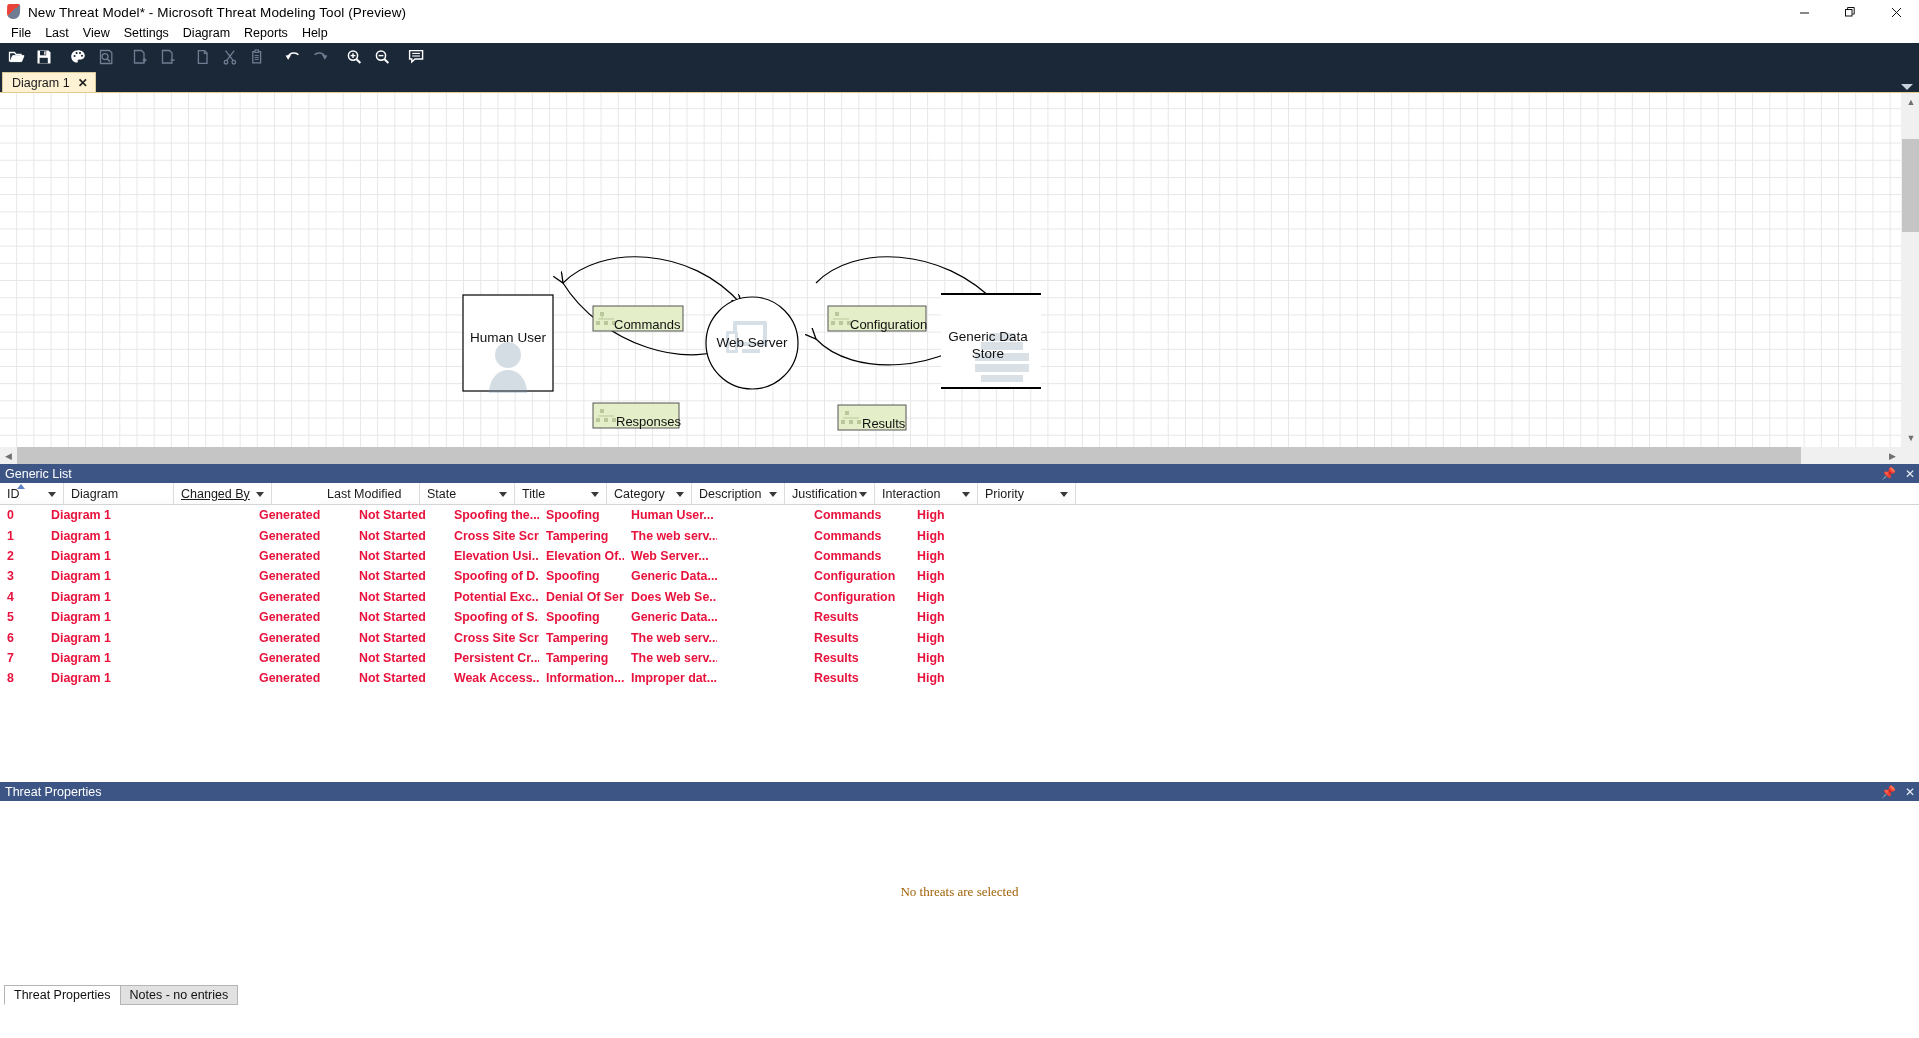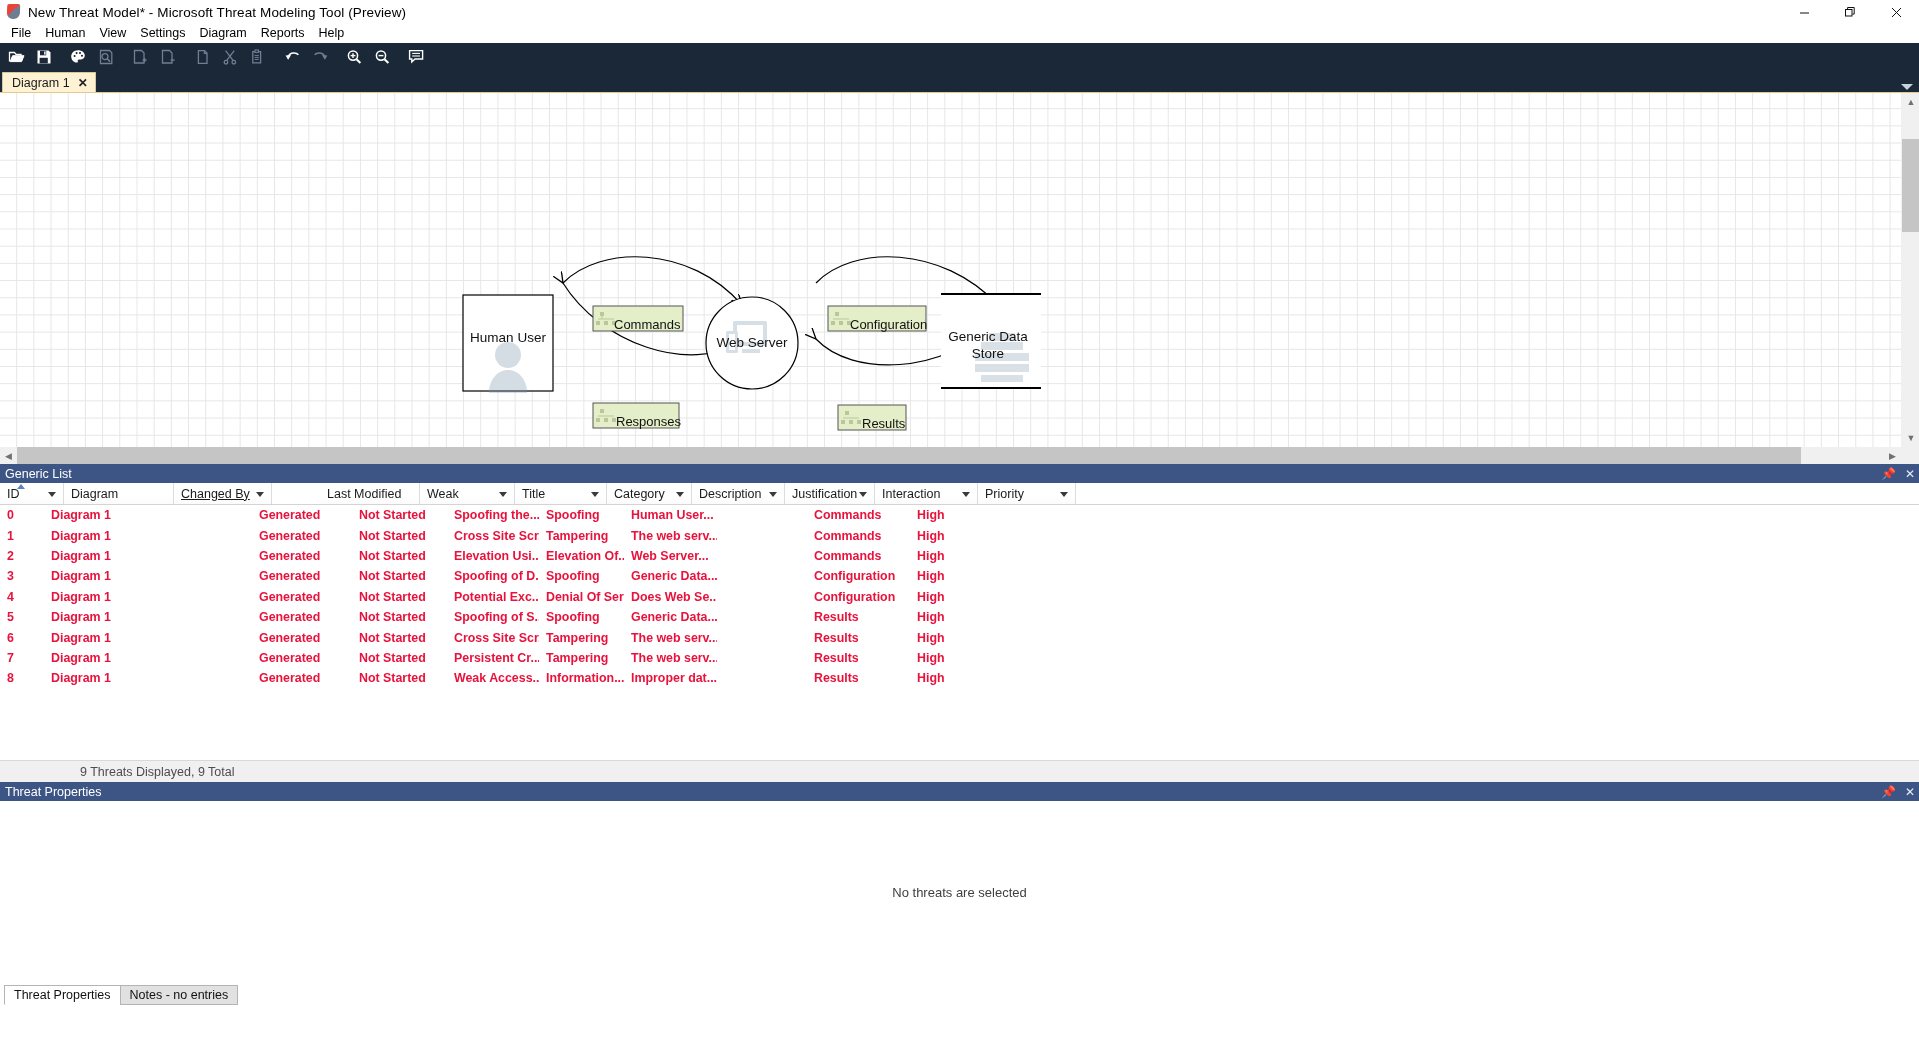--- a/index.html
+++ b/index.html
@@ -188,21 +188,21 @@
     position: absolute; left: 0; right: 0; bottom: 0; height: 22px;
     background: #f0f0f0; border-top: 1px solid #d9d9d9;
     display: flex; align-items: center; font-size: 12.5px; color: #4c4c4c;
     padding-left: 80px;
   }
 
   
   .props-body {
     height: 182px; background: #ffffff;
     display: flex; align-items: center; justify-content: center;
-    font-size: 13px; color: #404040;
+    font-size: 13px; color: #a16207; font-family: Liberation Serif, serif;
   }
   .props-tabs {
     height: 22px; background: #ffffff; display: flex; align-items: flex-end;
     padding-left: 4px; border-top: 1px solid #ffffff;
   }
   .ptab {
     height: 20px; display: flex; align-items: center; padding: 0 9px;
     font-size: 12.5px; color: #111;
     border: 1px solid #b4b4b4; margin-right: -1px;
   }
@@ -235,21 +235,21 @@
       <svg width="11" height="11" viewBox="0 0 11 11">
           <line x1="1" y1="1" x2="10" y2="10" stroke="currentColor" stroke-width="1"></line>
           <line x1="10" y1="1" x2="1" y2="10" stroke="currentColor" stroke-width="1"></line>
         </svg>
     </div>
   </div>
 </div>
 
 <div class="menubar">
   <div class="menu-item">File</div>
-  <div class="menu-item">Human</div>
+  <div class="menu-item">Last</div>
   <div class="menu-item">View</div>
   <div class="menu-item">Settings</div>
   <div class="menu-item">Diagram</div>
   <div class="menu-item">Reports</div>
   <div class="menu-item">Help</div>
 </div>
 
 <div class="toolbar">
   <div class="tb-btn">
     <svg width="17" height="16" viewBox="0 0 17 16">
@@ -495,21 +495,21 @@
         <span>Diagram</span>
       </div>
       <div class="gh-cell" style="width: 98px; text-decoration: underline;">
         <span>Changed By</span>
         <i class="filter-caret"></i>
       </div>
       <div class="gh-cell" style="width: 100px; margin-left: 48px;">
         <span>Last Modified</span>
       </div>
       <div class="gh-cell" style="width: 95px;">
-        <span>Weak</span>
+        <span>State</span>
         <i class="filter-caret"></i>
       </div>
       <div class="gh-cell" style="width: 92px;">
         <span>Title</span>
         <i class="filter-caret"></i>
       </div>
       <div class="gh-cell" style="width: 85px;">
         <span>Category</span>
         <i class="filter-caret"></i>
       </div>
@@ -642,21 +642,20 @@
         <div class="gc" style="width: 100px;">Generated</div>
         <div class="gc" style="width: 95px;">Not Started</div>
         <div class="gc" style="width: 92px;">Weak Access...</div>
         <div class="gc" style="width: 85px;">Information...</div>
         <div class="gc" style="width: 93px; text-align: right;">Improper dat...</div>
         <div class="gc blank" style="width: 90px;"></div>
         <div class="gc" style="width: 103px;">Results</div>
         <div class="gc" style="width: 98px;">High</div>
       </div>
     </div>
-  <div class="grid-status">9 Threats Displayed, 9 Total</div>
 </div>
 
 <div class="panel-header">
   <span>Threat Properties</span>
   <span class="hdr-tools">
     <span>📌</span>
     <span>✕</span>
   </span>
 </div>
 <div class="props-body">

